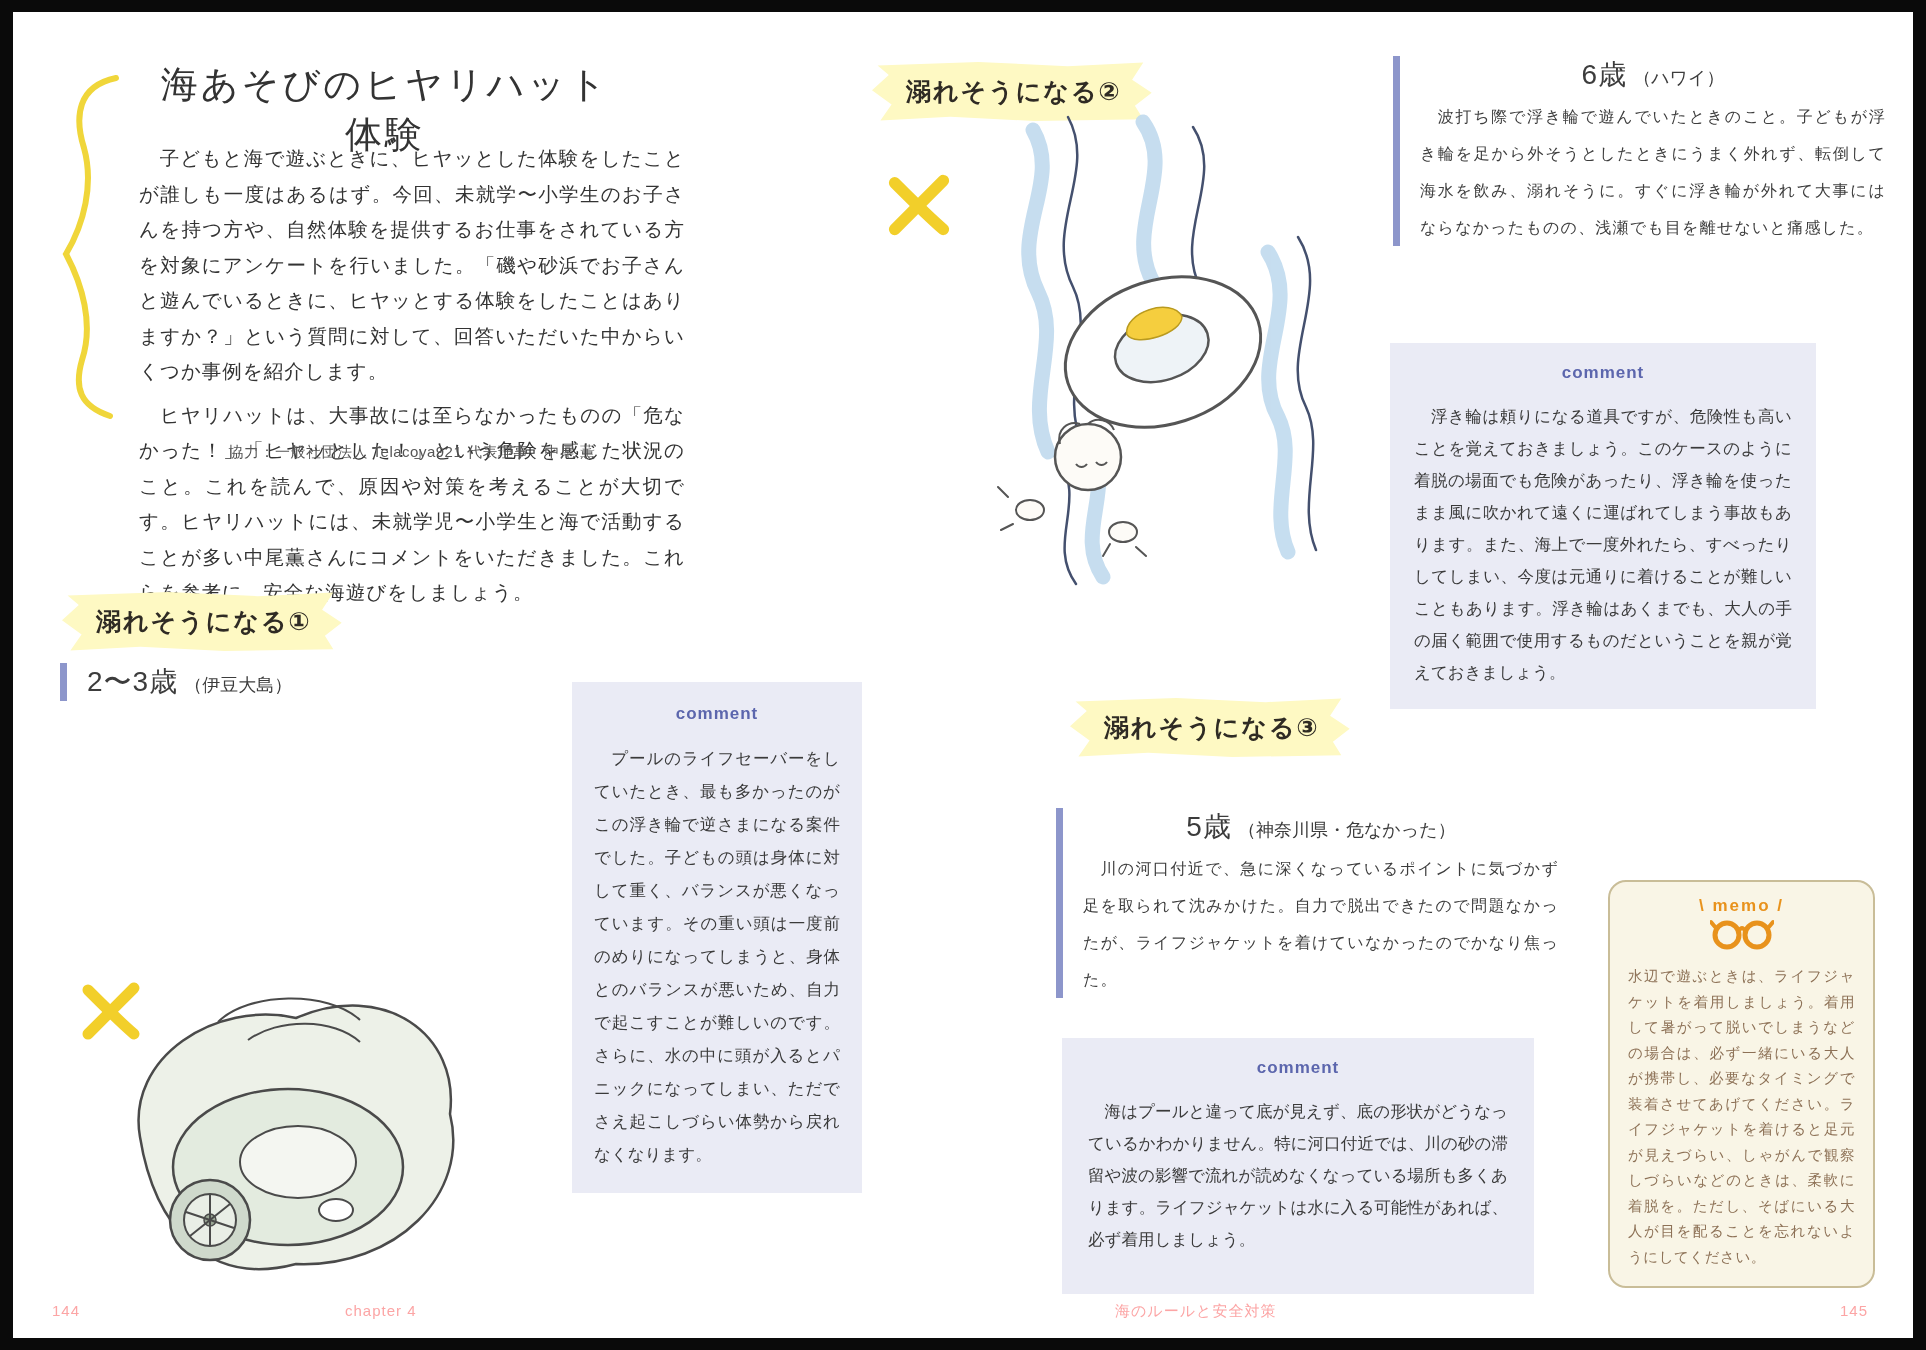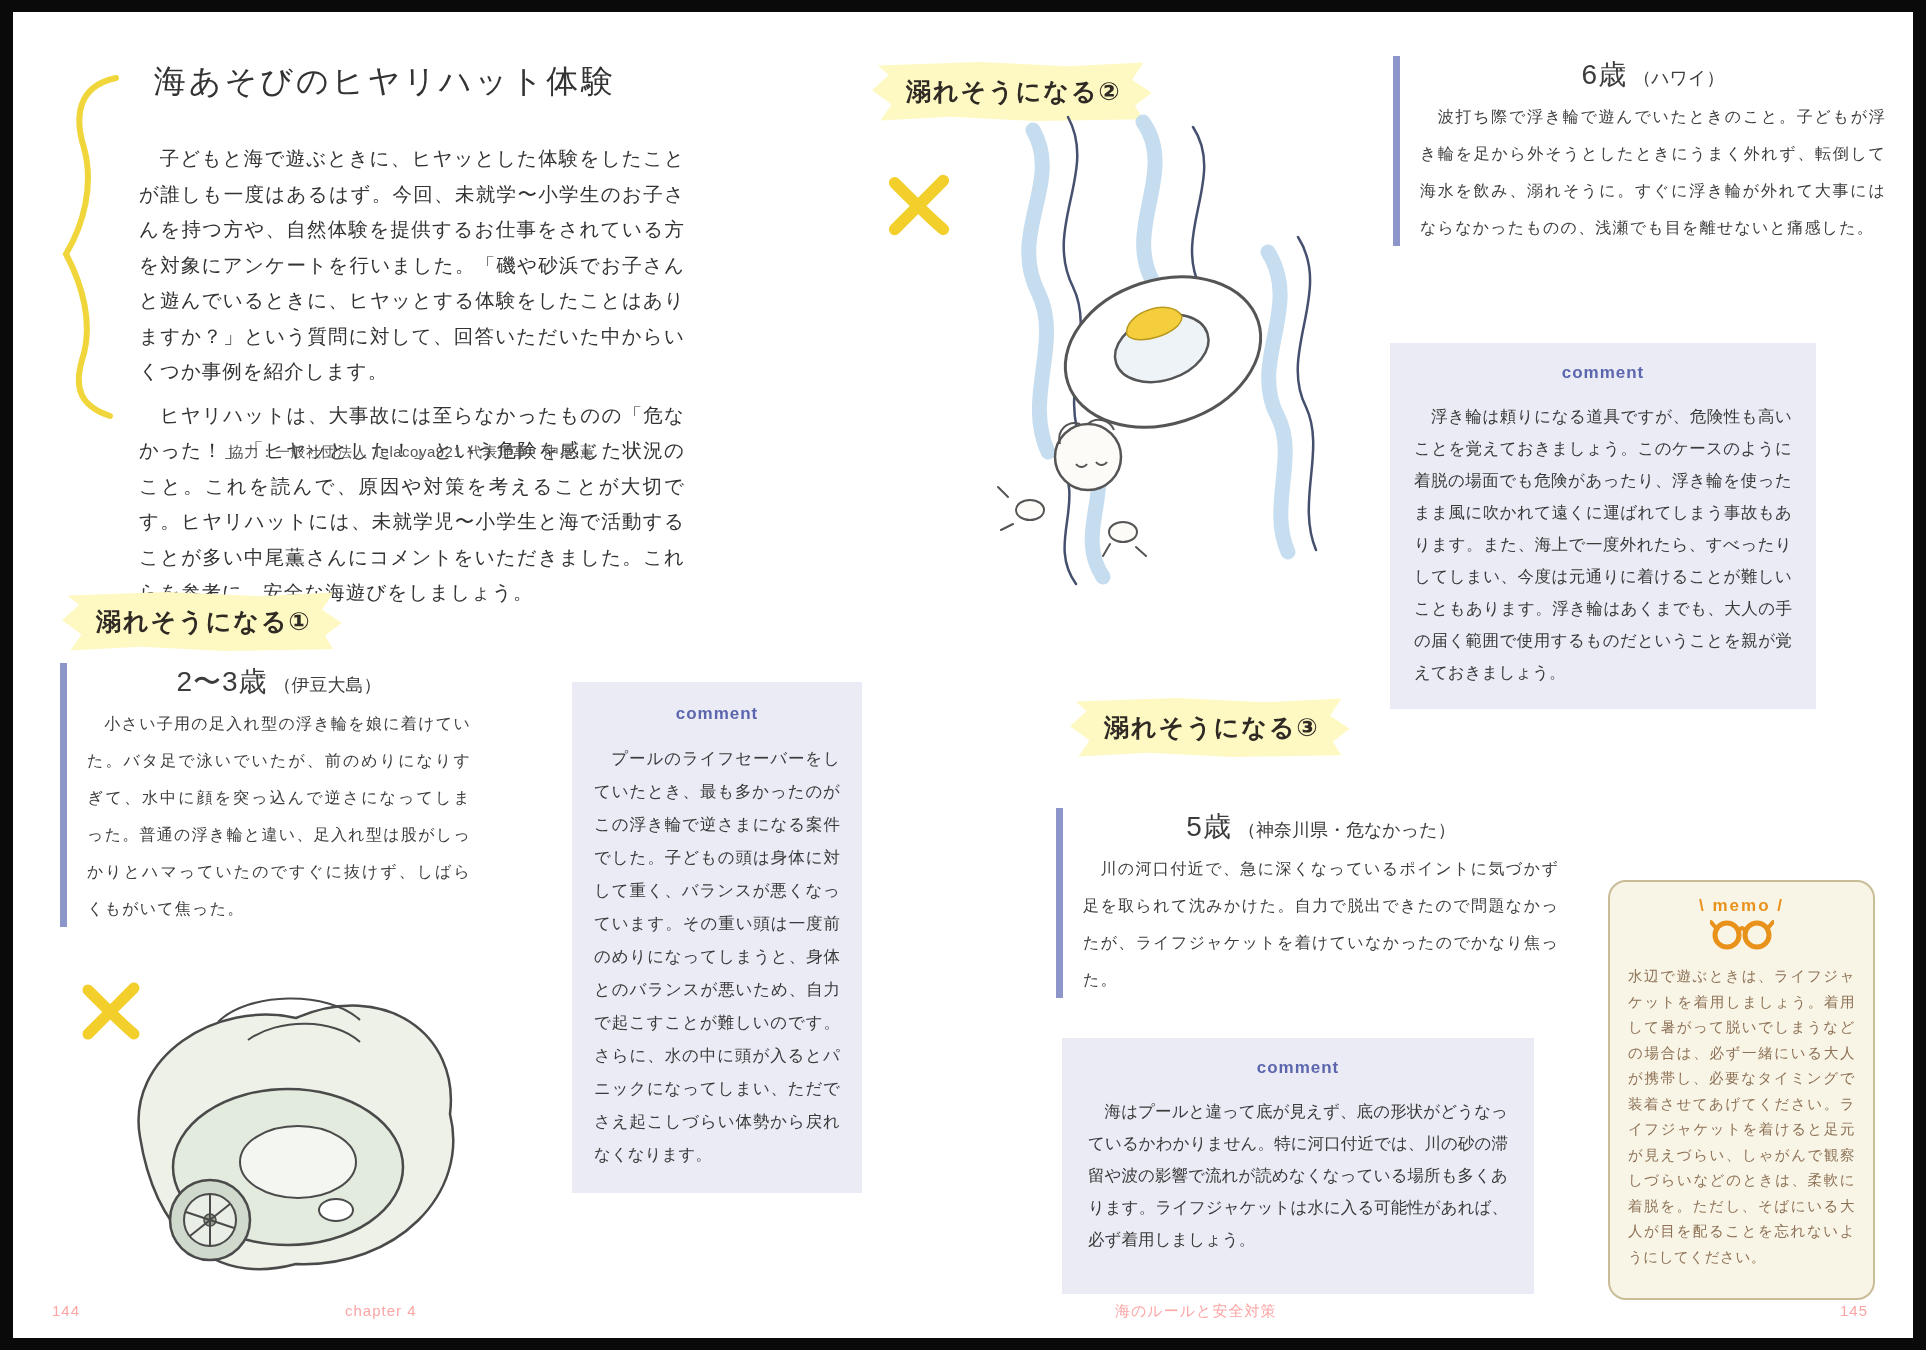--- a/index.html
+++ b/index.html
@@ -25,31 +25,31 @@
              text-align:justify;color:#3d3d3d;}
 
   .comment{position:absolute;background:#eaebf5;padding:22px 22px;box-sizing:border-box;}
   .comment-label{text-align:center;color:#5c66ad;font-weight:bold;font-size:17px;letter-spacing:1px;}
   .comment-body{margin-top:18px;font-size:16.5px;line-height:32px;text-align:justify;color:#3a3a3a;
                 font-family:"Liberation Serif","DejaVu Serif",serif;}
 
   .xmark{position:absolute;}
 
   
-  .title{position:absolute;left:150px;top:60px;width:470px;text-align:center;font-size:32px;
+  .title{position:absolute;left:150px;top:60px;width:470px;text-align:center;font-size:37px;
          letter-spacing:3px;color:#333;font-weight:500;}
   .intro{position:absolute;left:131px;top:133px;width:562px;font-size:19.5px;line-height:35.5px;
          letter-spacing:1px;color:#333;text-align:justify;}
   .intro p{margin:8px;}
   .credit{position:absolute;left:131px;top:443px;width:562px;text-align:center;font-size:15px;
           color:#555;letter-spacing:.5px;}
 
   
   .memo{position:absolute;left:1608px;top:880px;width:267px;min-height:402px;box-sizing:border-box;
-        background:#f9f5e6;border:2px solid #c9bd98;border-radius:18px;padding:14px 18px 28px;}
+        background:#f9f5e6;border:2px solid #c9bd98;border-radius:18px;padding:14px 18px 16px;}
   .memo-head{text-align:center;color:#e8921c;}
   .memo-label{font-size:17px;font-weight:bold;letter-spacing:2px;}
   .memo-body{margin-top:10px;font-size:14.5px;line-height:25.5px;letter-spacing:.5px;
              text-align:justify;color:#8d7156;}
 
   
   .footer{position:absolute;font-size:15px;color:#fca5a5;letter-spacing:1px;}
 </style>
 </head>
 <body>
@@ -71,21 +71,20 @@
   <div class="credit">協力：一般社団法人 Telacoya921 代表理事　中尾 薫</div>
 
   <div class="badge" style="left:62px;top:592px;">溺れそうになる①</div>
 
   <div class="case" style="left:60px;top:663px;width:412px;">
     <div class="case-bar"></div>
     <div class="case-content">
       <div class="case-head">
         <span class="case-age">2〜3歳</span><span class="case-loc">（伊豆大島）</span>
       </div>
-      <div class="case-body" style="width:384px;">　小さい子用の足入れ型の浮き輪を娘に着けていた。バタ足で泳いでいたが、前のめりになりすぎて、水中に顔を突っ込んで逆さになってしまった。普通の浮き輪と違い、足入れ型は股がしっかりとハマっていたのですぐに抜けず、しばらくもがいて焦った。</div>
     </div>
   </div>
 
   <svg class="xmark" style="left:76px;top:976px;" width="70" height="70" viewBox="0 0 70 70">
     <path d="M12,14 C28,30 44,46 58,58" stroke="#f2cf2a" stroke-width="11" stroke-linecap="round" fill="none"></path>
     <path d="M58,12 C42,28 26,44 12,58" stroke="#f2cf2a" stroke-width="11" stroke-linecap="round" fill="none"></path>
   </svg>
 
   <svg class="abs" style="left:98px;top:962px;" width="395" height="355" viewBox="0 0 395 355">
     <path d="M42,175 C28,95 118,38 198,56 C286,18 362,72 352,152 C372,232 298,306 198,302 C108,326 56,262 42,175 Z" fill="#edf1e8" stroke="#4a4a4a" stroke-width="2.5"></path>

